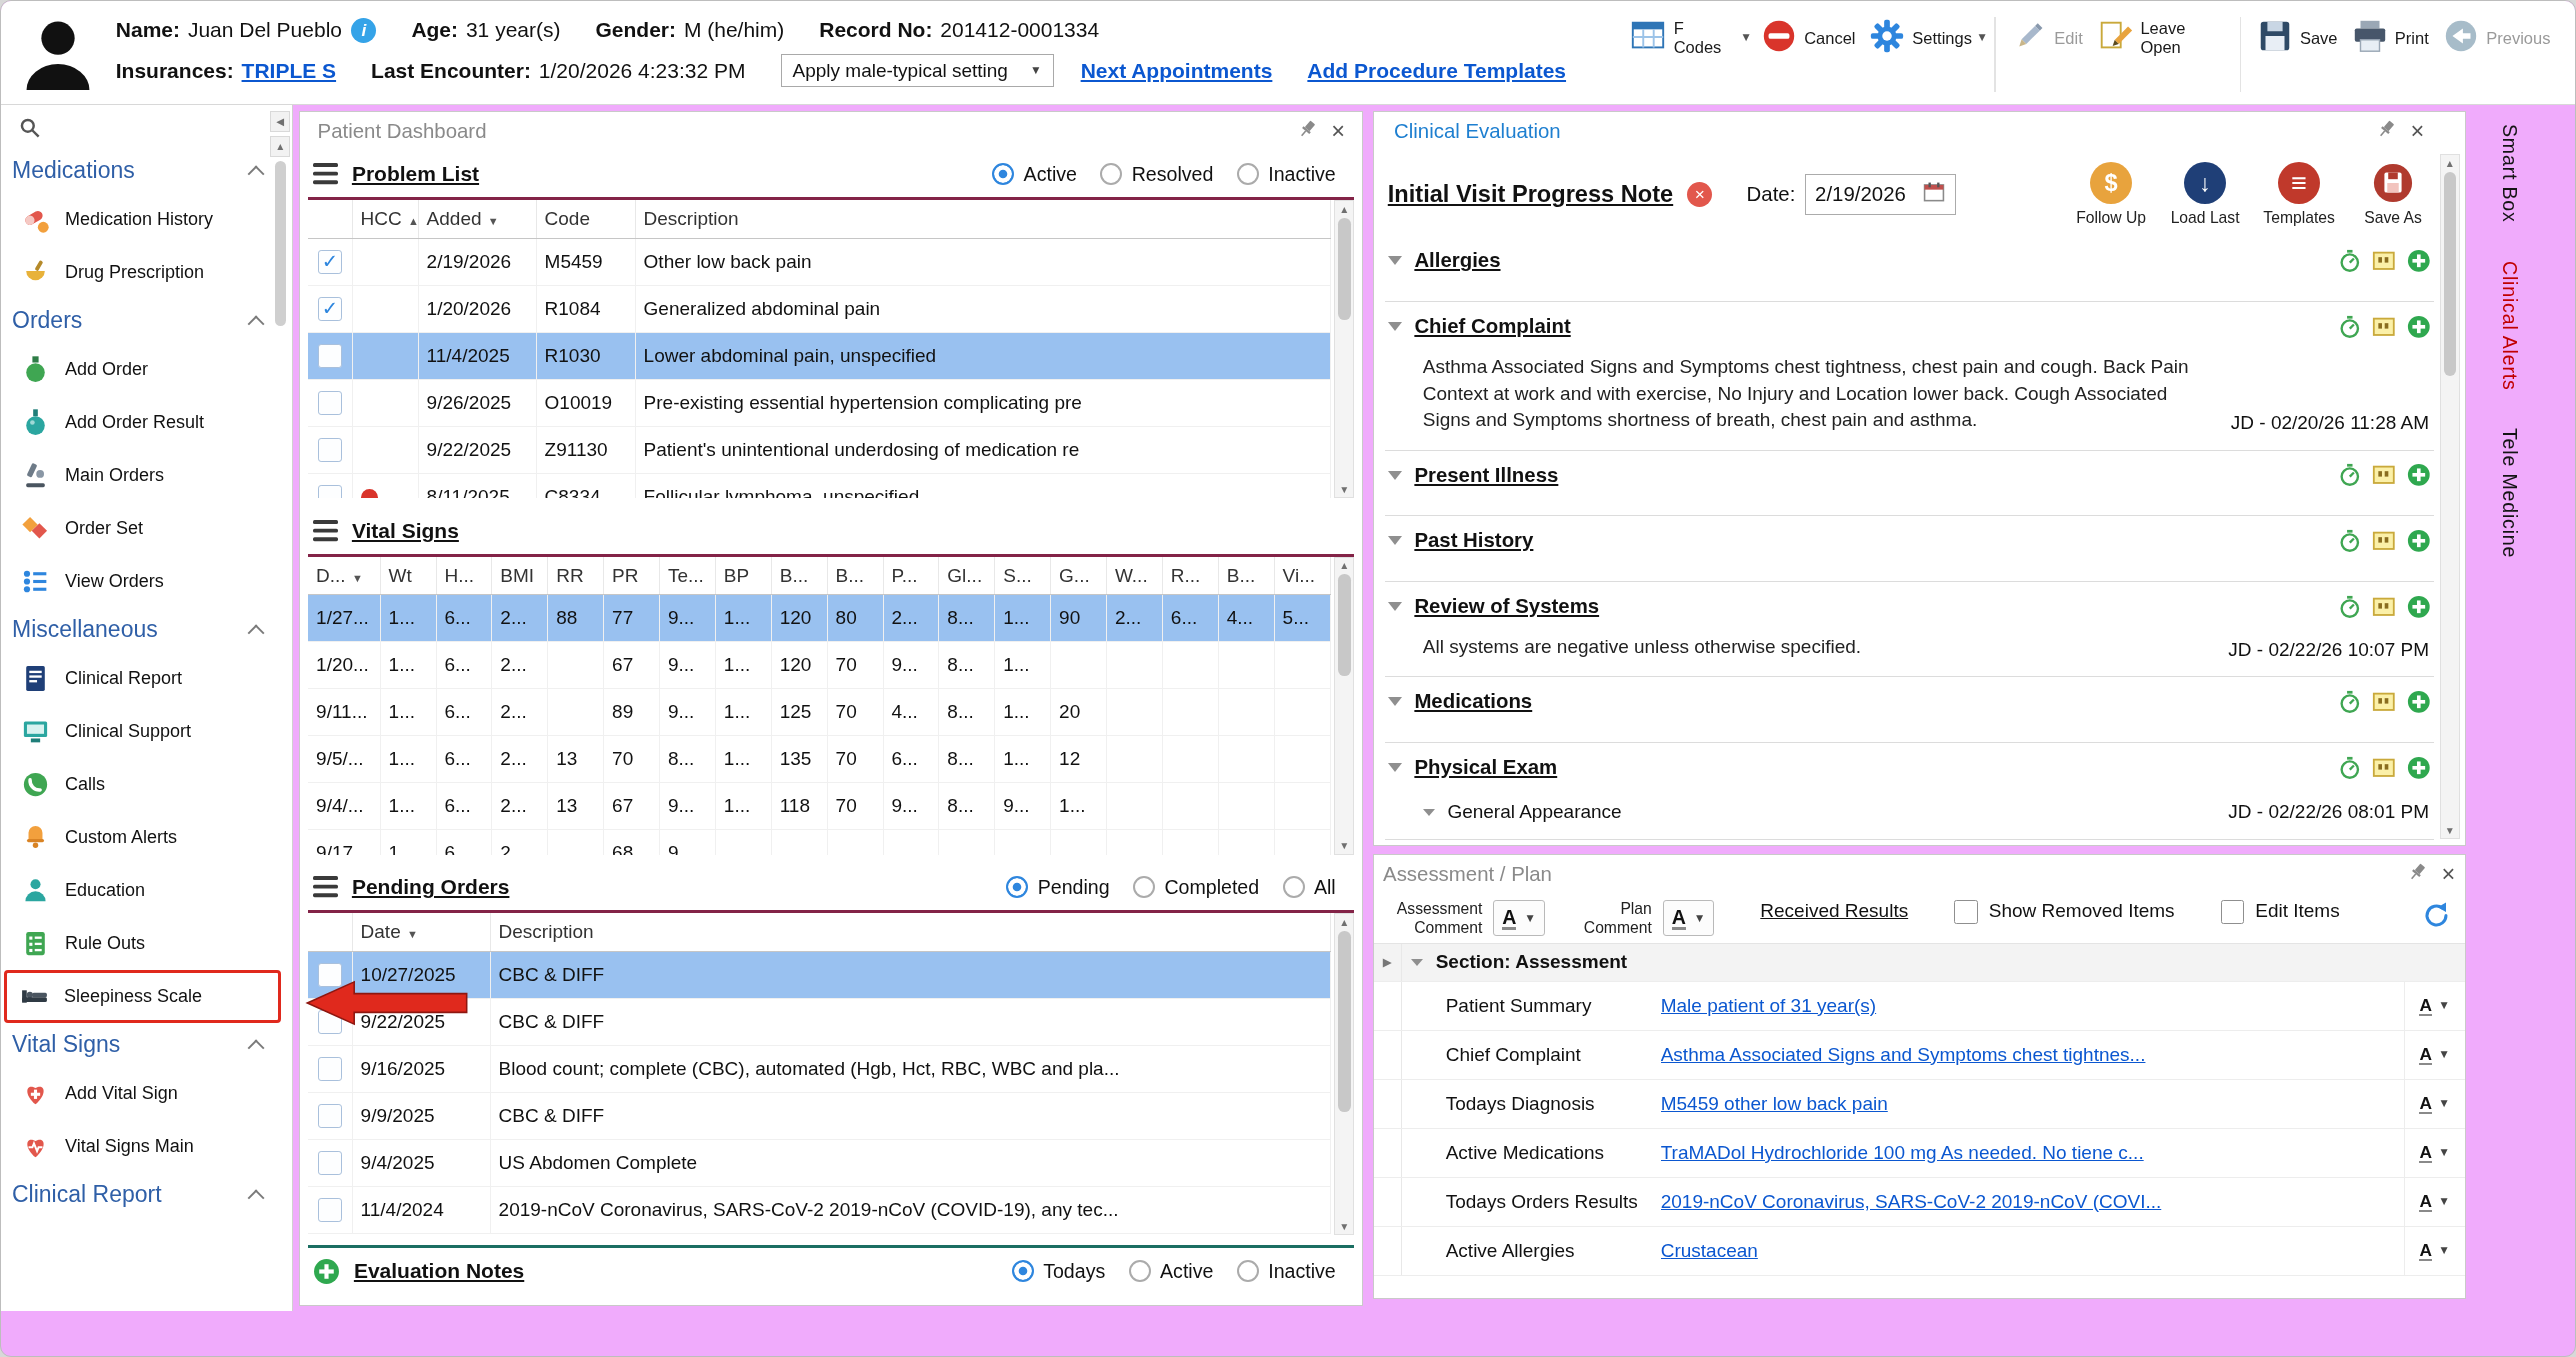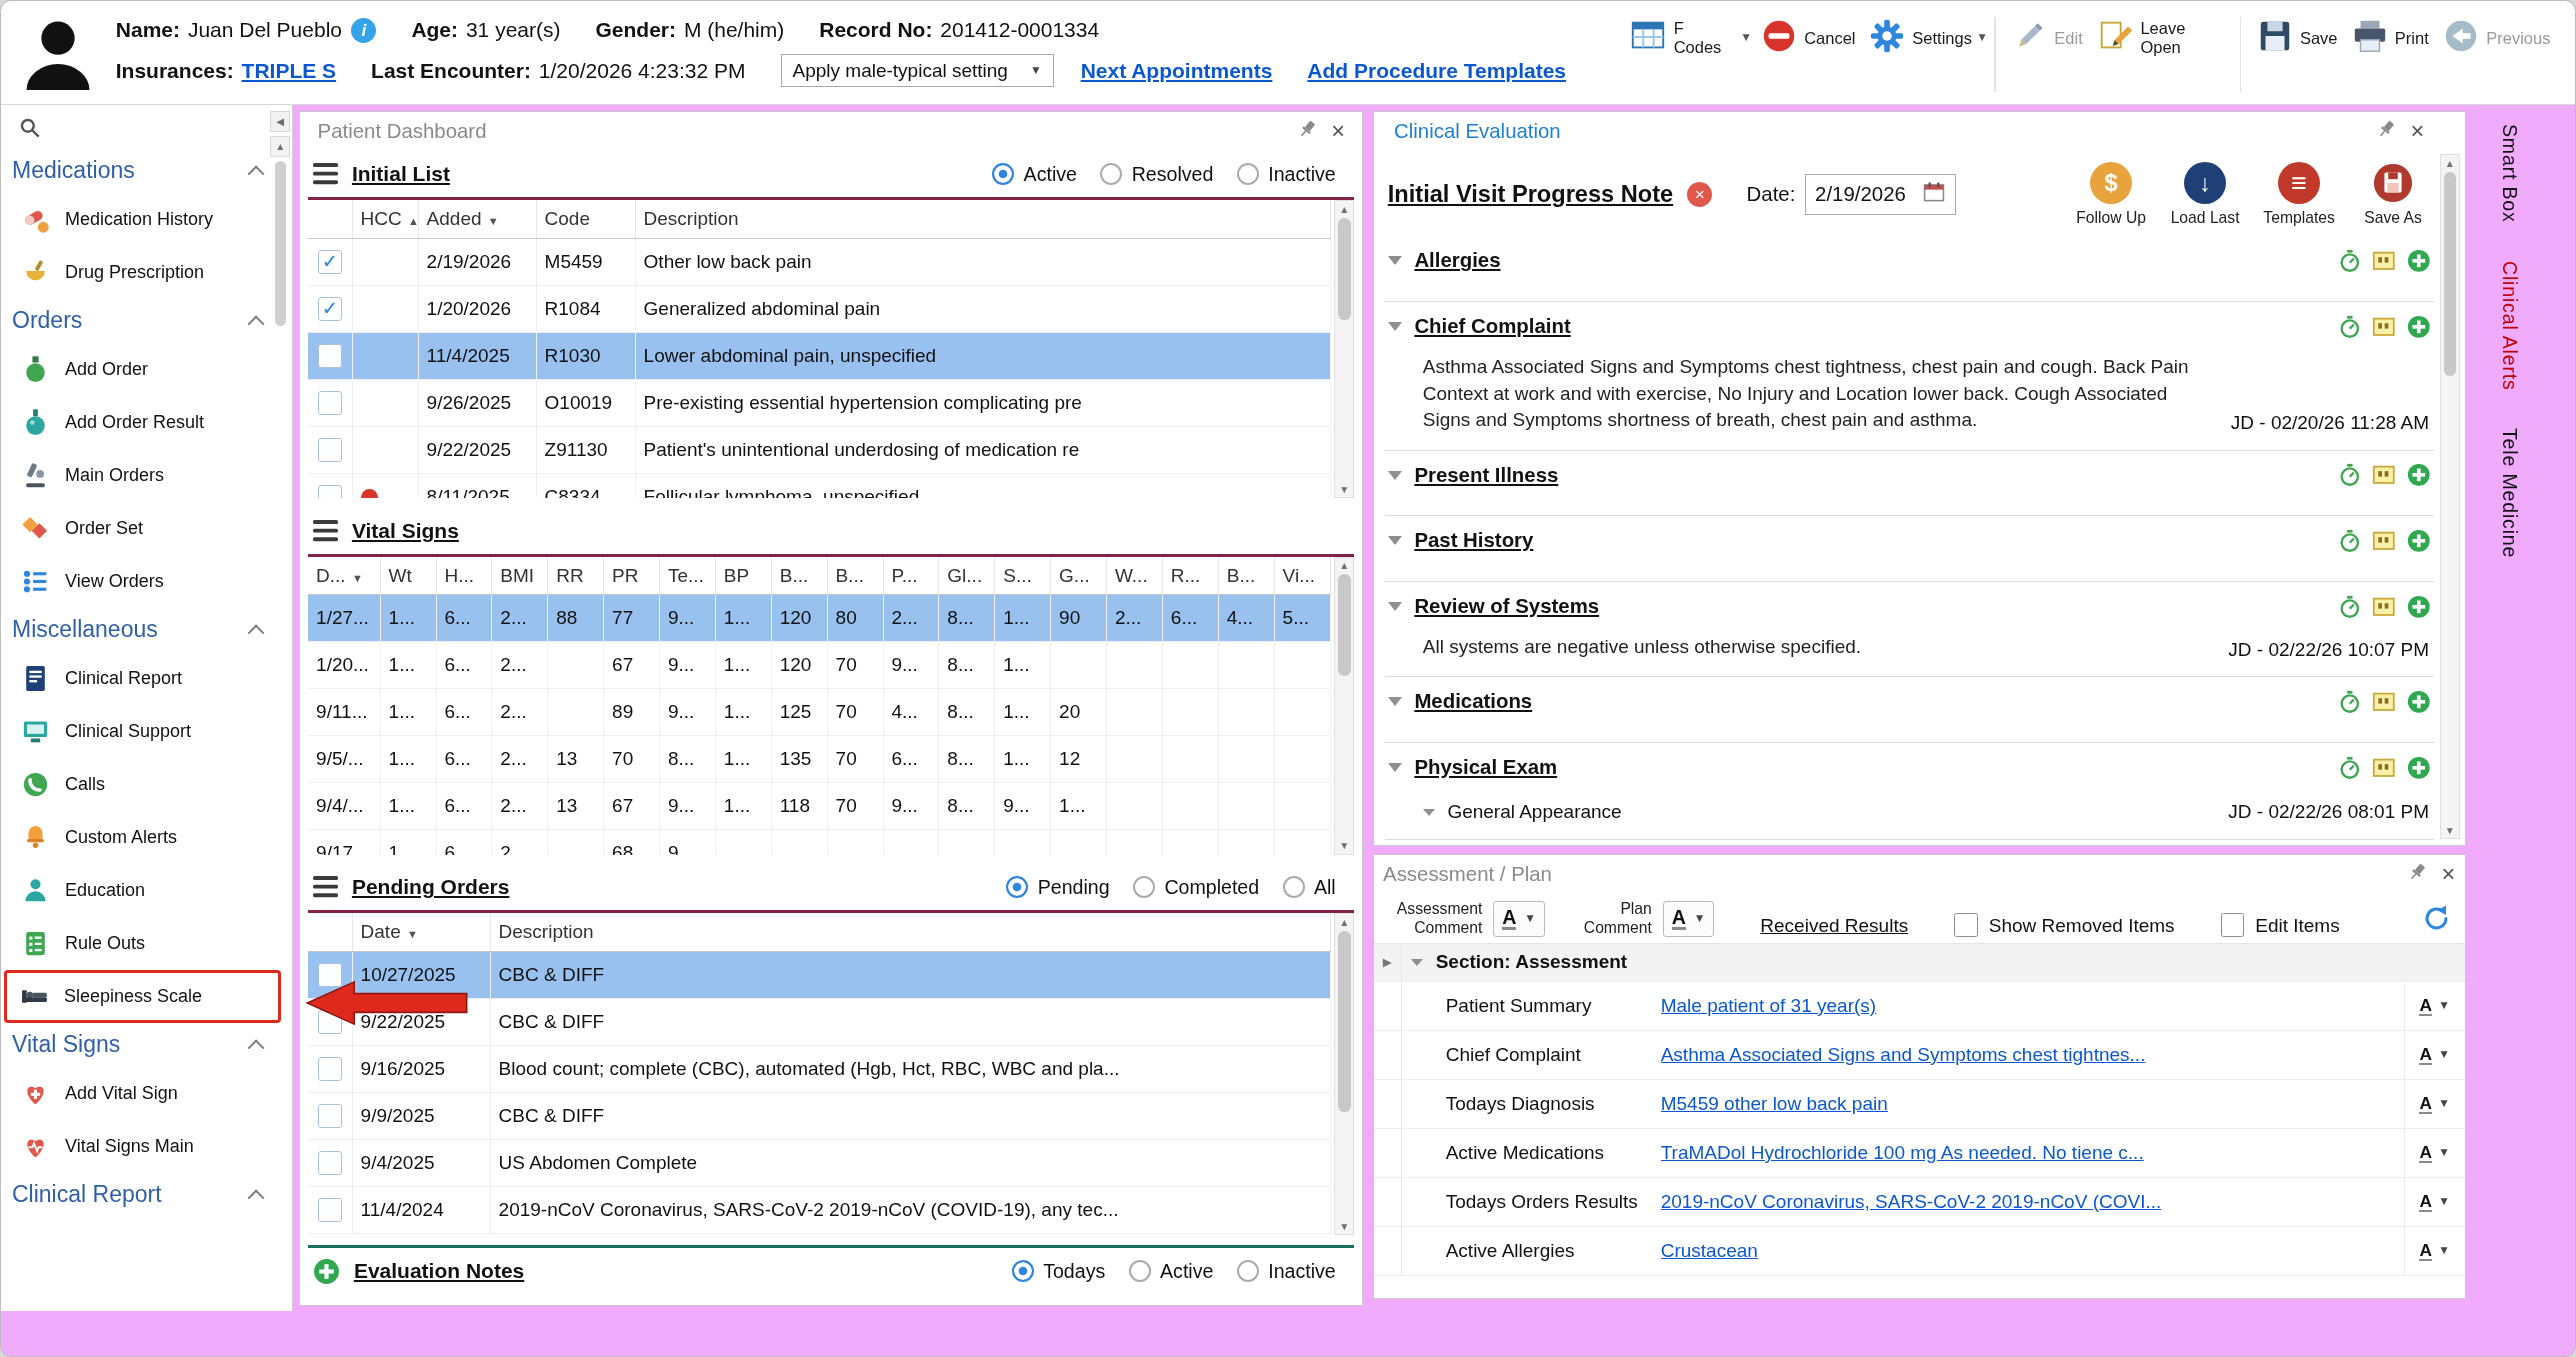--- a/index.html
+++ b/index.html
@@ -99,21 +99,21 @@
 .evicons{margin-left:auto;display:flex;align-items:center;gap:11px}
 .evicons svg{width:23.6px;height:23.6px}
 .evic{cursor:pointer;display:flex}
 .evbody{display:flex;align-items:flex-end;gap:20.4px;padding:3.1px 1.6px 0 35px}
 .evtext{font-size:19px;line-height:1.4;color:#222;max-width:770px}
 .evsig{margin-left:auto;font-size:19px;white-space:nowrap}
 .evsub{display:flex;align-items:center;padding:9.4px 1.6px 0 35px;font-size:19px}
 .evsb{position:absolute;top:42px;right:4.7px;bottom:6.3px}
 
 .assess{height:445px;display:flex;flex-direction:column;overflow:hidden}
-.controls{display:flex;align-items:flex-end;padding:6.3px 12.6px;gap:11px;flex:none}
+.controls{display:flex;align-items:flex-start;padding:6.3px 12.6px;gap:11px;flex:none}
 .ctl-lab{font-size:15.7px;text-align:right;width:96px;line-height:1.15;color:#222}
 .fontbtn{height:36px;border:1.6px solid #B9B9B9;border-radius:3.1px;background:#FCFCFC;display:flex;align-items:center;padding:0 7.9px;gap:7.9px;cursor:pointer}
 .fontA{font-size:19.6px;font-weight:700;border-bottom:3.1px solid #8A8A8A;line-height:1.05}
 .recv{font-size:19px;text-decoration:underline;margin-left:35px;cursor:pointer}
 .ck{width:23.6px;height:23.6px;border:1.6px solid #8F8F8F;border-radius:2.4px;background:#fff;flex:none;margin-left:35px;cursor:pointer}
 .cklab{font-size:19px}
 .refresh{margin-left:auto;cursor:pointer}
 .refresh svg{width:31px;height:31px}
 .grid{border-top:1.6px solid #E4E4E4;flex:1;display:flex;flex-direction:column;overflow:hidden}
 .grow{display:flex;align-items:stretch;border-bottom:1.6px solid #EDEDED;flex:none}
@@ -499,21 +499,21 @@
       </div>
 
       <div class="sechead">
         <span class="burger">
             <svg viewBox="0 0 32 28">
               <rect width="32" height="5" rx="2" fill="#3A3A3A"></rect>
               <rect y="11" width="32" height="5" rx="2" fill="#3A3A3A"></rect>
               <rect y="22" width="32" height="5" rx="2" fill="#3A3A3A"></rect>
             </svg>
           </span>
-        <span class="sectitle">Initial List</span>
+        <span class="sectitle">Problem List</span>
         <span class="radios">
           <span class="radio on"></span>
             <span class="rlbl">Active</span>
           <span class="radio"></span>
             <span class="rlbl">Resolved</span>
           <span class="radio"></span>
             <span class="rlbl">Inactive</span>
         </span>
       </div>
       <div class="rule"></div>

